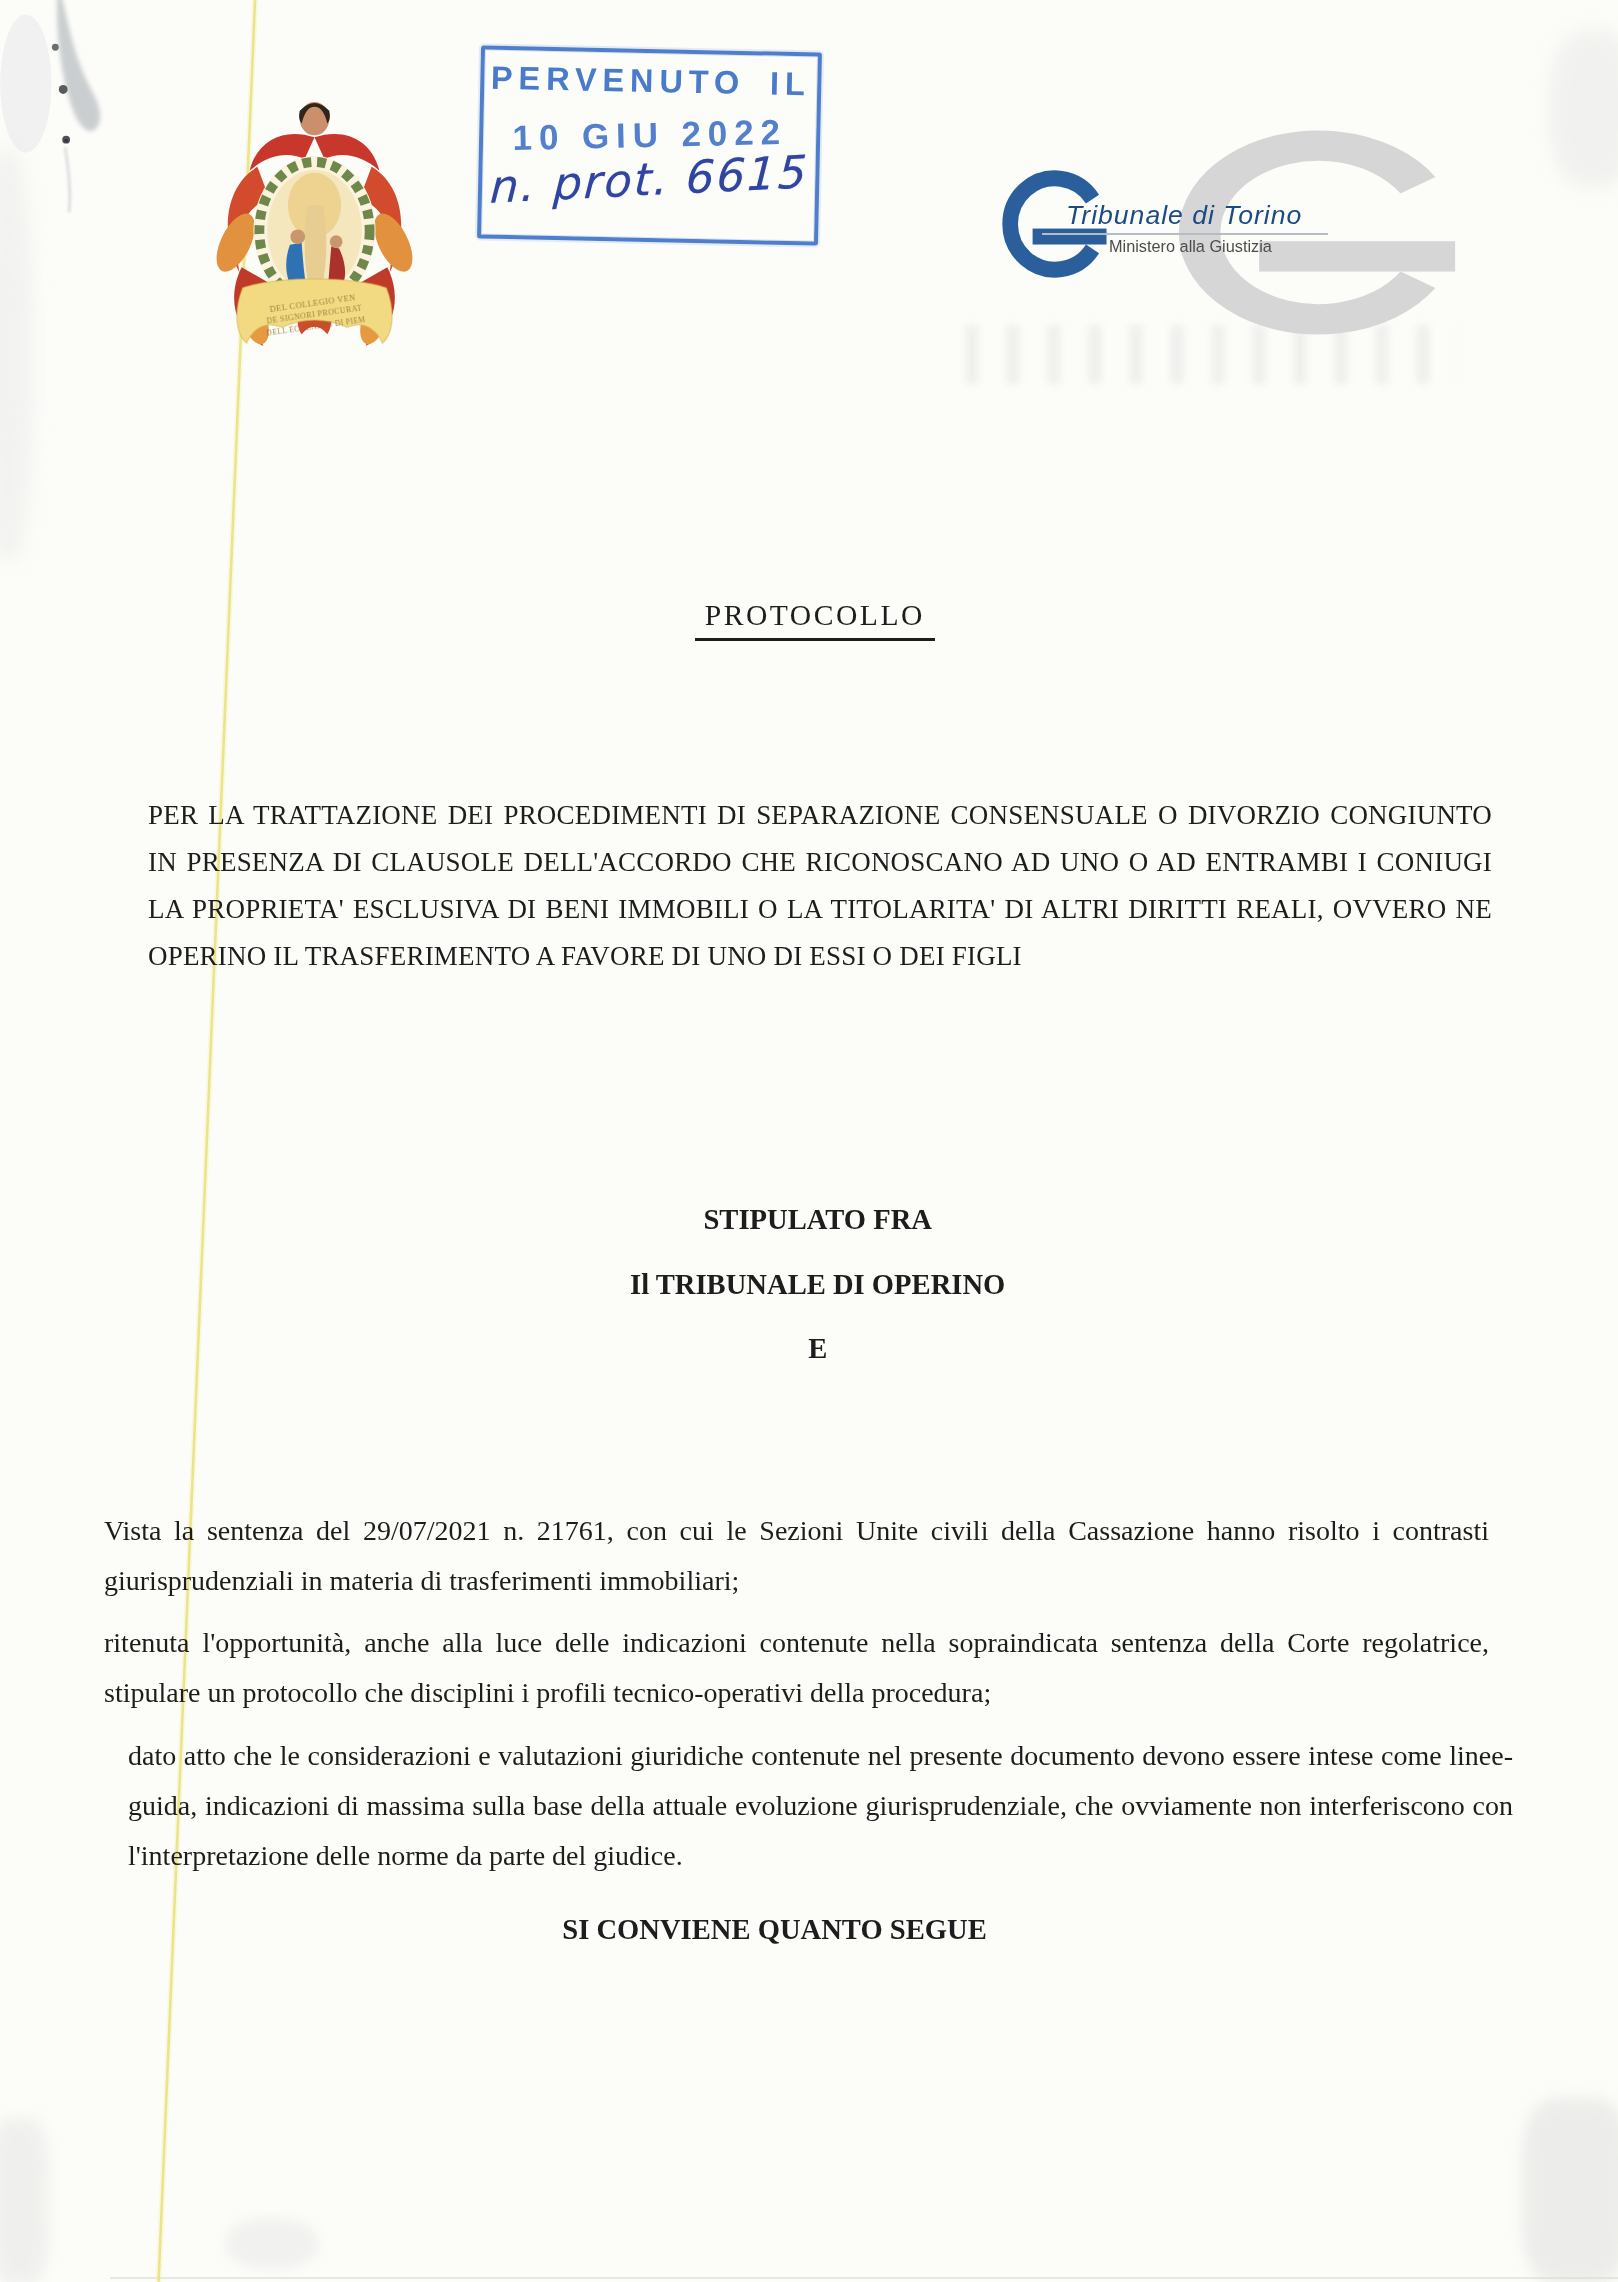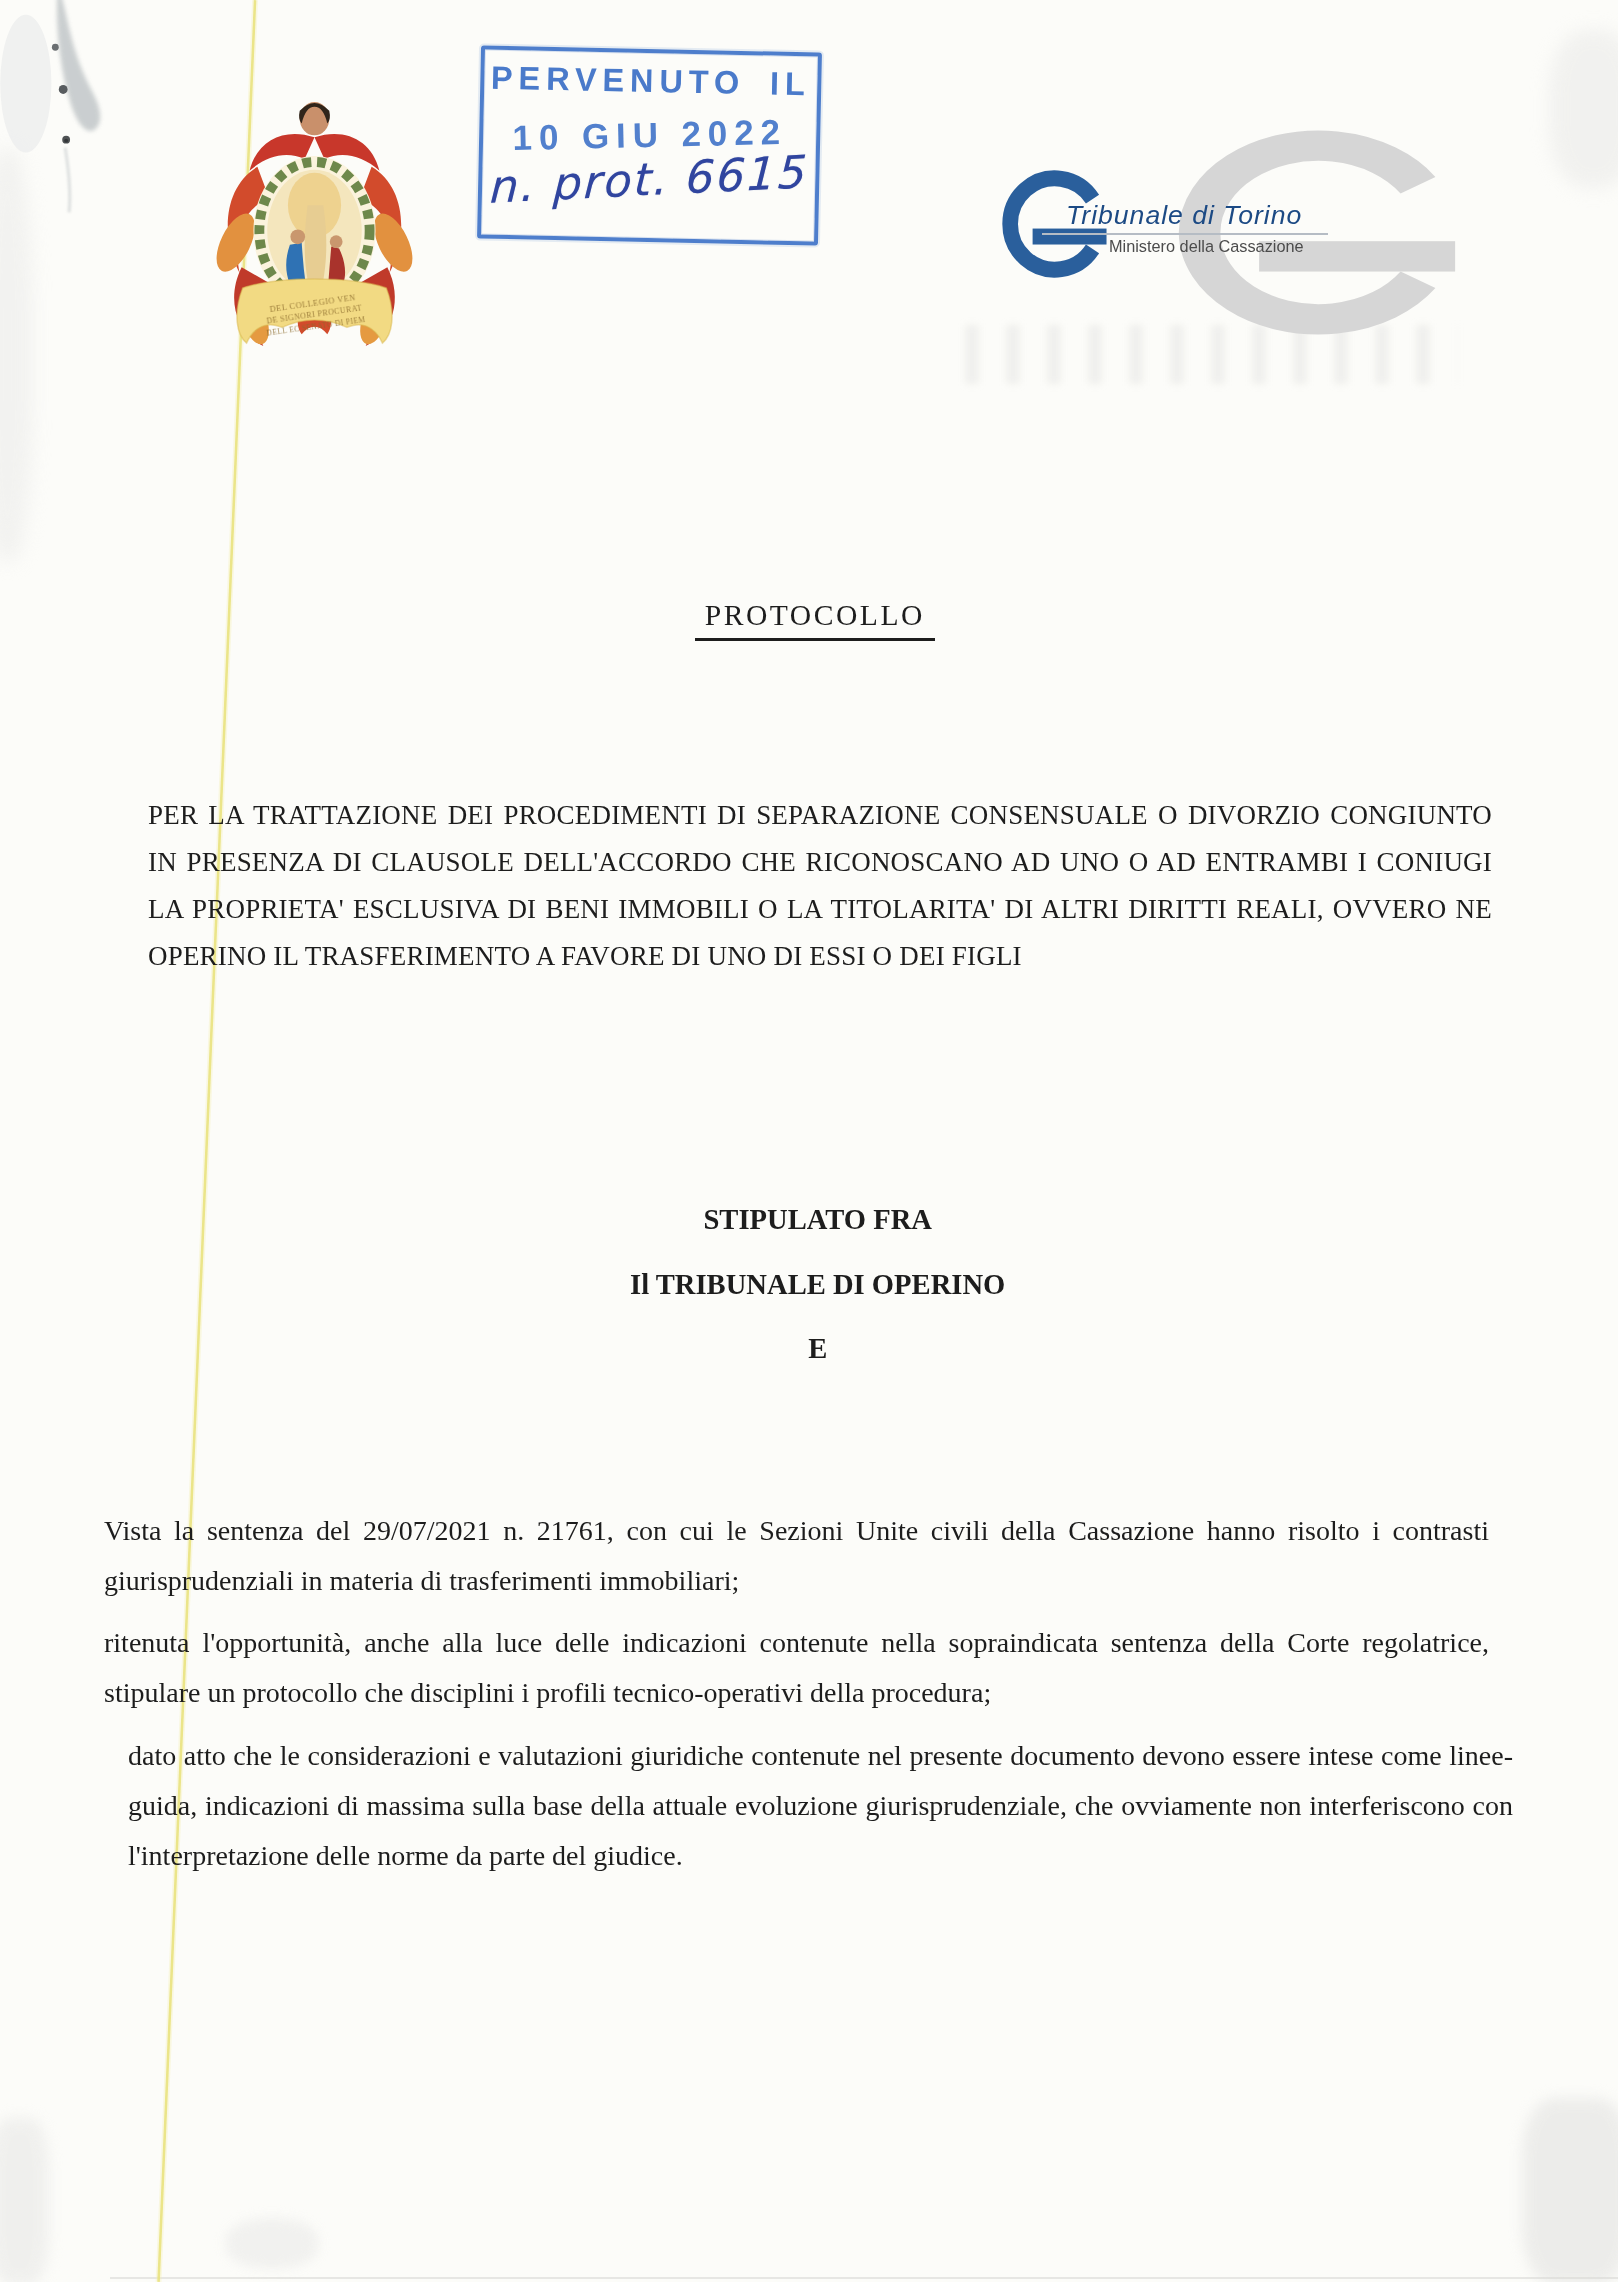--- a/index.html
+++ b/index.html
@@ -167,31 +167,32 @@
 
   <svg class="abs" style="left:999px; top:167px;" width="112" height="114" viewBox="0 0 100 100" preserveAspectRatio="none">
     <g stroke="#2a5f9c" fill="#2a5f9c">
       <path d="M83.5,28.2 A40,40 0 1 0 83.5,71.8" fill="none" stroke-width="14"></path>
       <rect x="30" y="54" width="66" height="14" stroke="none"></rect>
     </g>
   </svg>
 
   <div class="logo-org">Tribunale di Torino</div>
   <div class="logo-rule"></div>
-  <div class="logo-ministry">Ministero della Cassazione</div>
+  <div class="logo-ministry">Ministero alla Giustizia</div>
 
   <div class="doc-title-wrap">
     <span class="doc-title">PROTOCOLLO</span>
   </div>
 
   <div class="intro">PER LA TRATTAZIONE DEI PROCEDIMENTI DI SEPARAZIONE CONSENSUALE O DIVORZIO CONGIUNTO IN PRESENZA DI CLAUSOLE DELL'ACCORDO CHE RICONOSCANO AD UNO O AD ENTRAMBI I CONIUGI LA PROPRIETA' ESCLUSIVA DI BENI IMMOBILI O LA TITOLARITA' DI ALTRI DIRITTI REALI, OVVERO NE OPERINO IL TRASFERIMENTO A FAVORE DI UNO DI ESSI O DEI FIGLI</div>
 
   <div class="party p-stipulato">STIPULATO FRA</div>
   <div class="party p-first">Il TRIBUNALE DI OPERINO</div>
   <div class="party p-conj">E</div>
 
   <div class="bodypar par-0">Vista la sentenza del 29/07/2021 n. 21761, con cui le Sezioni Unite civili della Cassazione hanno risolto i contrasti giurisprudenziali in materia di trasferimenti immobiliari;</div>
   <div class="bodypar par-1">ritenuta l'opportunità, anche alla luce delle indicazioni contenute nella sopraindicata sentenza della Corte regolatrice, stipulare un protocollo che disciplini i profili tecnico-operativi della procedura;</div>
   <div class="bodypar par-2">dato atto che le considerazioni e valutazioni giuridiche contenute nel presente documento devono essere intese come linee-guida, indicazioni di massima sulla base della attuale evoluzione giurisprudenziale, che ovviamente non interferiscono con l'interpretazione delle norme da parte del giudice.</div>
 
+  <div class="closing">SI CONVIENE QUANTO SEGUE</div>
 
 </div>
 
 
 </body></html>

